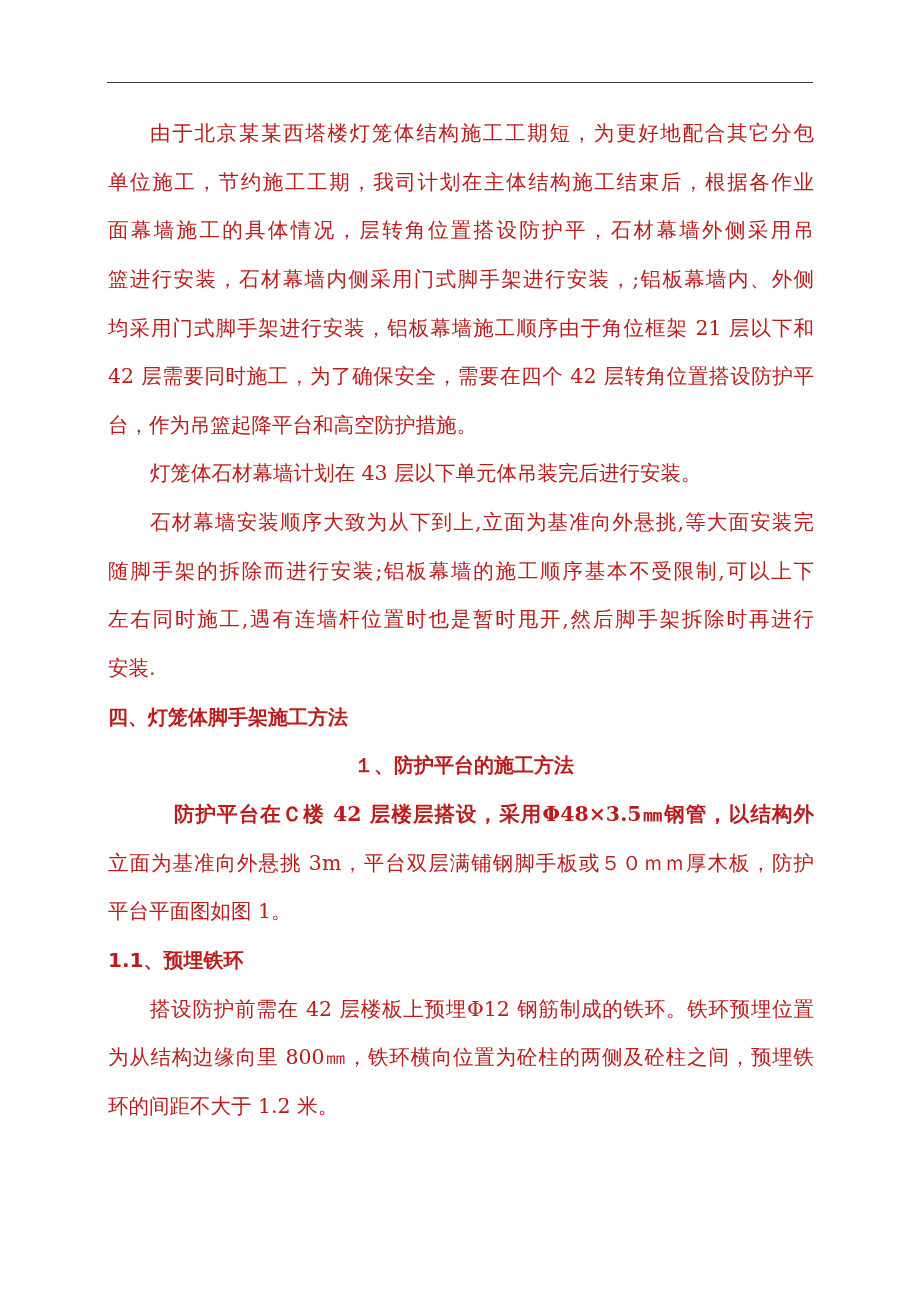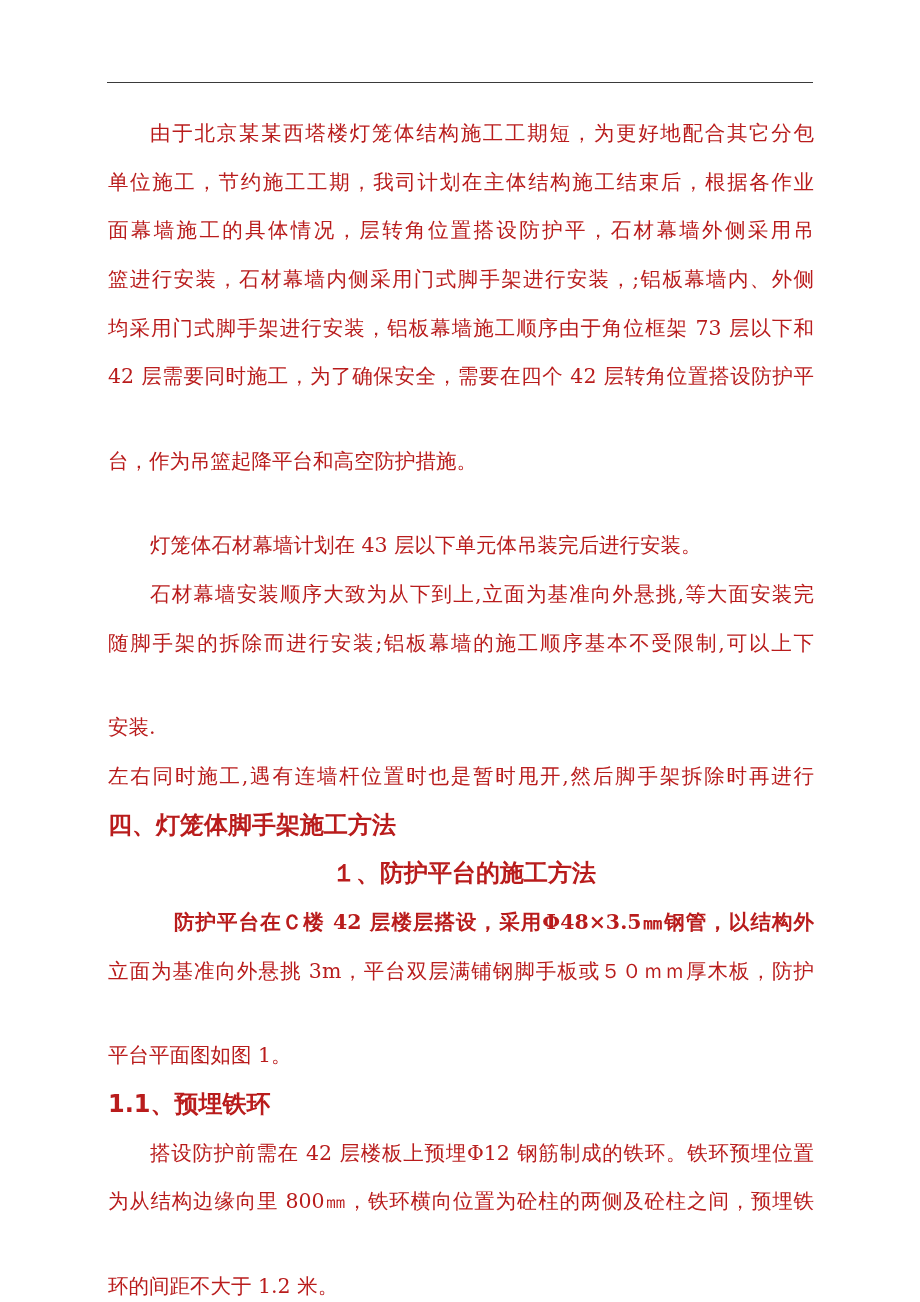--- a/index.html
+++ b/index.html
@@ -13,51 +13,51 @@
       position: absolute; left: 108px; top: 118px; width: 706px;
       color: #b91c1c;
     }
     .line {
       height: 48.65px; line-height: 30px;
       font-family: "DejaVu Serif", "Liberation Serif", serif;
       font-size: 20.5px; white-space: nowrap;
       text-align: justify; text-align-last: justify;
       letter-spacing: 0px;
     }
-    .line.last { text-align-last: left; margin-top: 36px; }
+    .line.last { text-align-last: left; }
     .line.indent { padding-left: 42px; }
     .line.indent3 { padding-left: 66px; font-weight: bold; }
     .heading {
       height: 48.65px; line-height: 30px;
       font-family: "DejaVu Sans", "Liberation Sans", sans-serif;
-      font-weight: bold; font-size: 24px; white-space: nowrap;
+      font-weight: bold; font-size: 20px; white-space: nowrap;
     }
     .heading.h2 { padding-left: 6px; text-align: center; }
   </style>
 </head>
 <body>
 
 <div class="page">
   <div class="header-rule"></div>
 
   <div class="content">
     <div class="line indent">由于北京某某西塔楼灯笼体结构施工工期短，为更好地配合其它分包</div>
     <div class="line">单位施工，节约施工工期，我司计划在主体结构施工结束后，根据各作业</div>
     <div class="line">面幕墙施工的具体情况，层转角位置搭设防护平，石材幕墙外侧采用吊</div>
     <div class="line">篮进行安装，石材幕墙内侧采用门式脚手架进行安装，;铝板幕墙内、外侧</div>
-    <div class="line">均采用门式脚手架进行安装，铝板幕墙施工顺序由于角位框架 73 层以下和</div>
+    <div class="line">均采用门式脚手架进行安装，铝板幕墙施工顺序由于角位框架 21 层以下和</div>
     <div class="line">42 层需要同时施工，为了确保安全，需要在四个 42 层转角位置搭设防护平</div>
     <div class="line last">台，作为吊篮起降平台和高空防护措施。</div>
 
     <div class="line indent last">灯笼体石材幕墙计划在 43 层以下单元体吊装完后进行安装。</div>
 
     <div class="line indent">石材幕墙安装顺序大致为从下到上,立面为基准向外悬挑,等大面安装完</div>
     <div class="line">随脚手架的拆除而进行安装;铝板幕墙的施工顺序基本不受限制,可以上下</div>
+    <div class="line">左右同时施工,遇有连墙杆位置时也是暂时甩开,然后脚手架拆除时再进行</div>
     <div class="line last">安装.</div>
-    <div class="line">左右同时施工,遇有连墙杆位置时也是暂时甩开,然后脚手架拆除时再进行</div>
 
     <div class="heading">四、灯笼体脚手架施工方法</div>
     <div class="heading h2">１、防护平台的施工方法</div>
 
     <div class="line indent3">防护平台在Ｃ楼 42 层楼层搭设，采用Φ48×3.5㎜钢管，以结构外</div>
     <div class="line">立面为基准向外悬挑 3m，平台双层满铺钢脚手板或５０ｍｍ厚木板，防护</div>
     <div class="line last">平台平面图如图 1。</div>
 
     <div class="heading">1.1、预埋铁环</div>
 

